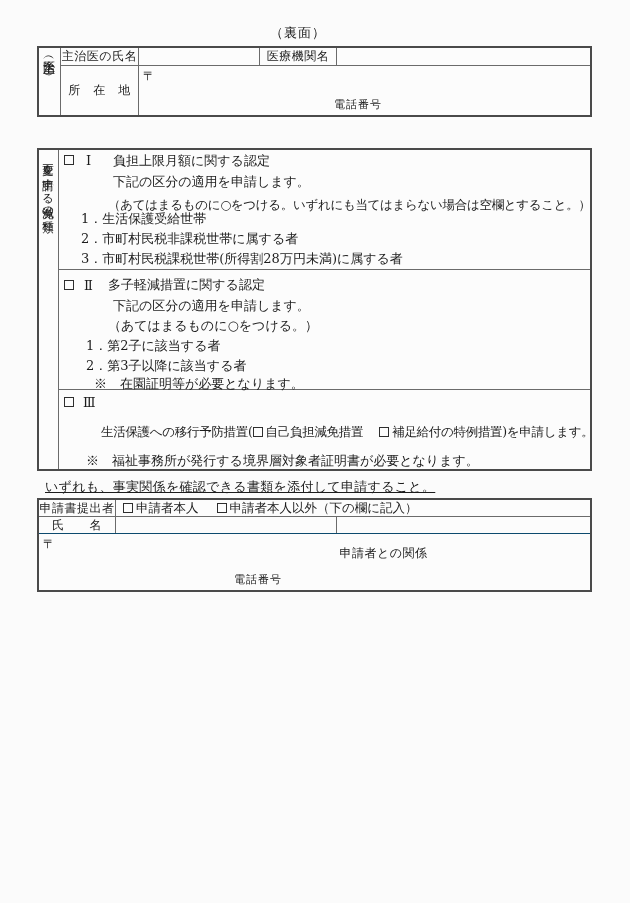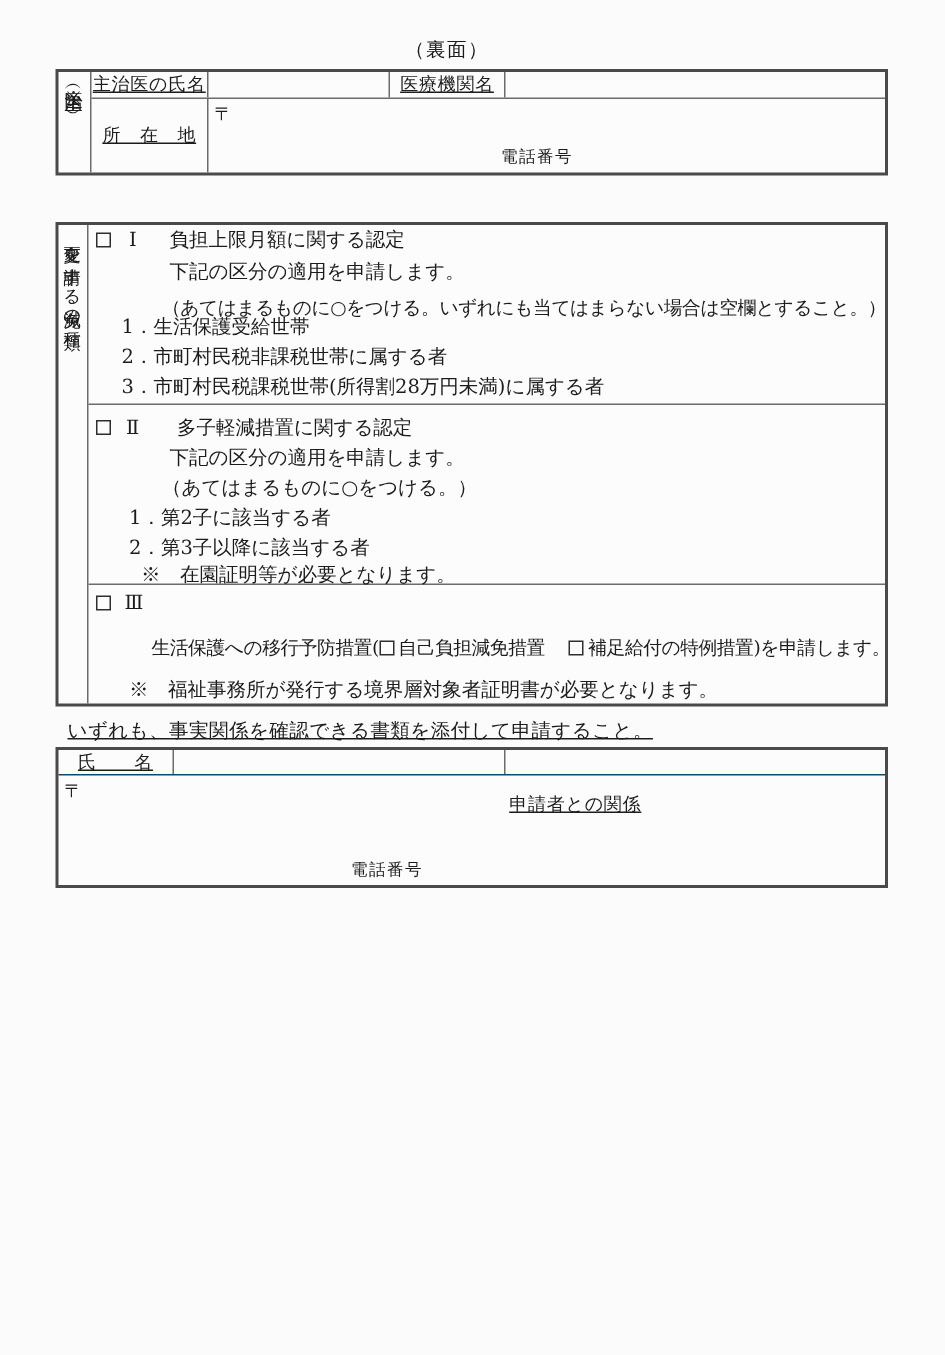--- a/index.html
+++ b/index.html
@@ -9,21 +9,21 @@
     font-family:"DejaVu Serif","Liberation Serif",serif;
     font-size:13px;
   }
   .abs{position:absolute;}
   .rel{position:relative;}
   .nw{white-space:nowrap;}
   
   .title{top:24px;left:0;width:596px;text-align:center;letter-spacing:1px;font-size:13px;}
   
   .tbl{box-sizing:border-box;border:2px solid #4a4a4a;background:#fcfcfc;display:flex;}
-  .cell{box-sizing:border-box;border-right:1px solid #6b6b6b;text-decoration:underline;}
+  .cell{box-sizing:border-box;border-right:1px solid #6b6b6b;}
   .cell:last-child{border-right:none;}
   .lab{display:flex;align-items:center;justify-content:center;font-size:12px;letter-spacing:0.5px;}
   .grow{flex:1;}
   .vcell{writing-mode:vertical-rl;text-orientation:mixed;box-sizing:border-box;
          border-right:1px solid #6b6b6b;text-align:left;}
   .cb{display:inline-block;box-sizing:border-box;width:10px;height:10px;border:1px solid #2e2e2e;background:transparent;}
   .cbi{display:inline-block;box-sizing:border-box;width:10px;height:10px;border:1px solid #2e2e2e;vertical-align:-1px;margin-right:3px;}
   .postal{left:4px;top:2px;font-size:12px;}
   .phone{left:195px;bottom:3px;font-size:11px;letter-spacing:1px;}
   
@@ -91,41 +91,51 @@
         <span class="hl" style="left:54px;top:24px;">下記の区分の適用を申請します。</span>
         <span class="hl fit" style="left:49px;top:47px;">（あてはまるものに○をつける。いずれにも当てはまらない場合は空欄とすること。）</span>
         <span class="hl" style="left:22px;top:61px;">1．生活保護受給世帯</span>
         <span class="hl" style="left:22px;top:81px;">2．市町村民税非課税世帯に属する者</span>
         <span class="hl" style="left:22px;top:101px;">3．市町村民税課税世帯(所得割28万円未満)に属する者</span>
       </div>
 
       <div class="sec s2">
         <span class="hl cb" style="left:5px;top:10px;"></span>
         <span class="hl" style="left:25px;top:8px;">Ⅱ</span>
-        <span class="hl" style="left:59px;top:8px;font-family:Liberation Mono, monospace;">多子軽減措置に関する認定</span>
+        <span class="hl" style="left:49px;top:8px;font-family:Liberation Mono, monospace;">多子軽減措置に関する認定</span>
         <span class="hl" style="left:54px;top:28px;">下記の区分の適用を申請します。</span>
         <span class="hl" style="left:49px;top:48px;">（あてはまるものに○をつける。）</span>
         <span class="hl" style="left:27px;top:68px;">1．第2子に該当する者</span>
         <span class="hl" style="left:27px;top:88px;">2．第3子以降に該当する者</span>
         <span class="hl" style="left:35px;top:106px;">※　在園証明等が必要となります。</span>
       </div>
 
       <div class="sec s3">
         <span class="hl cb" style="left:5px;top:7px;"></span>
         <span class="hl" style="left:24px;top:5px;">Ⅲ</span>
         <span class="hl" style="left:27px;top:63px;">※　福祉事務所が発行する境界層対象者証明書が必要となります。</span>
         <span class="hl fit" style="left:42px;top:34px;"><span>生活保護への移行予防措置(</span><span class="cbi"></span><span>自己負担減免措置</span><span class="gap16"></span><span class="cbi"></span><span>補足給付の特例措置)を申請します。</span></span>
       </div>
 
     </div>
   </div>
 
   <div class="abs note">いずれも、事実関係を確認できる書類を添付して申請すること。</div>
 
   <div class="abs tbl t3">
+    <div class="t3row t3r1">
+      <div class="cell lab w77">申請書提出者</div>
+      <div class="cell grow row1val">
+        <span class="cbi"></span>
+          <span class="nw">申請者本人</span>
+        <span class="gap18"></span>
+        <span class="cbi"></span>
+          <span class="nw">申請者本人以外（下の欄に記入）</span>
+      </div>
+    </div>
     <div class="t3row t3r2">
       <div class="cell lab w77">氏　　名</div>
       <div class="cell w221"></div>
       <div class="cell lab w94">申請者との関係</div>
       <div class="cell grow"></div>
     </div>
     <div class="t3row t3r3">
       <div class="cell grow rel">
         <span class="abs postal">〒</span>
         <span class="abs phone">電話番号</span>

